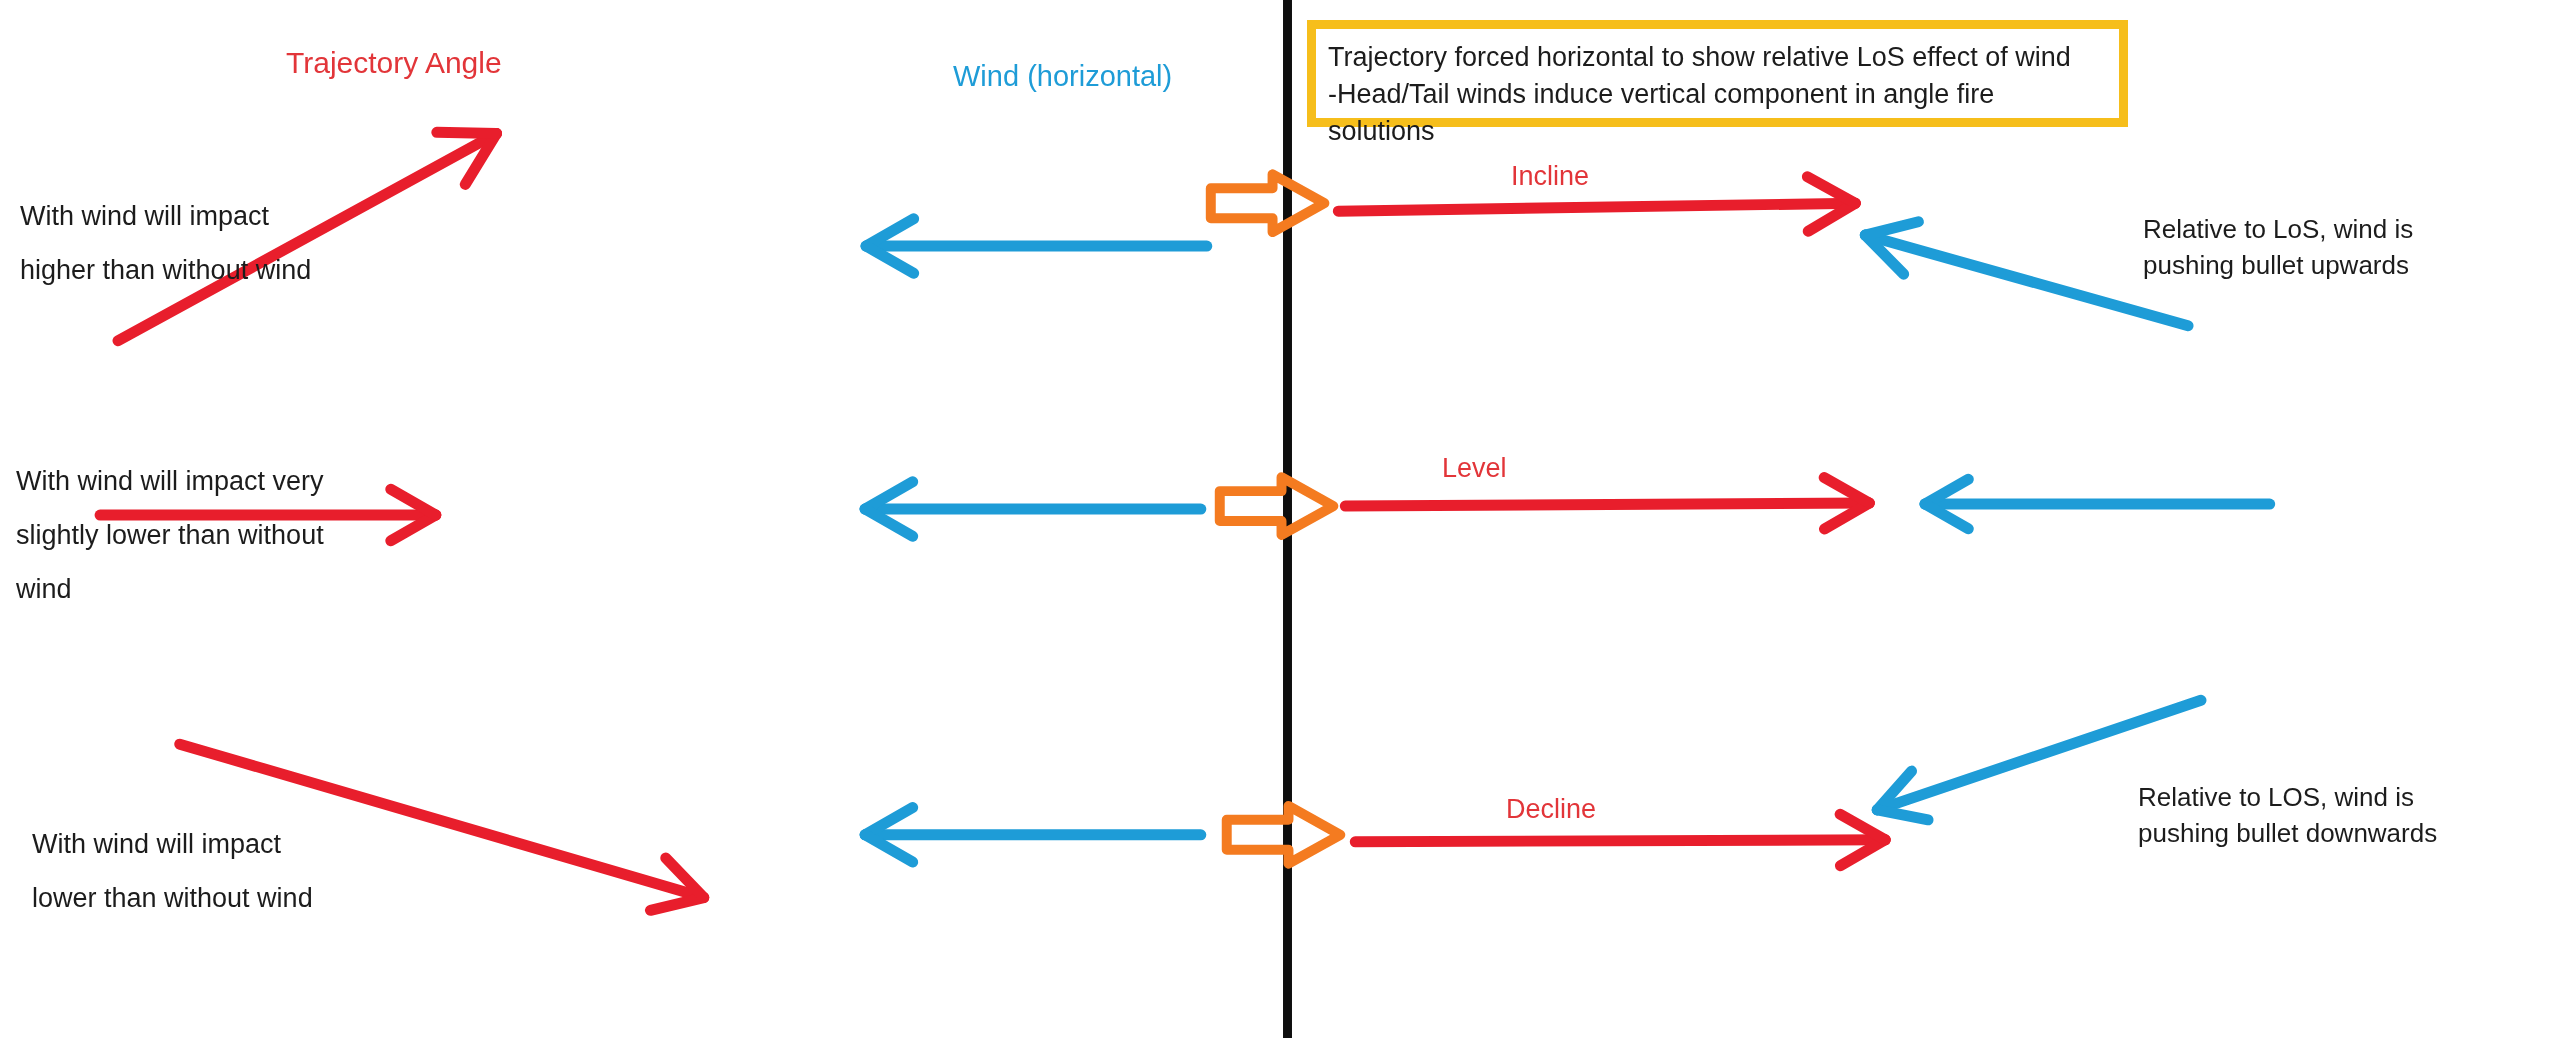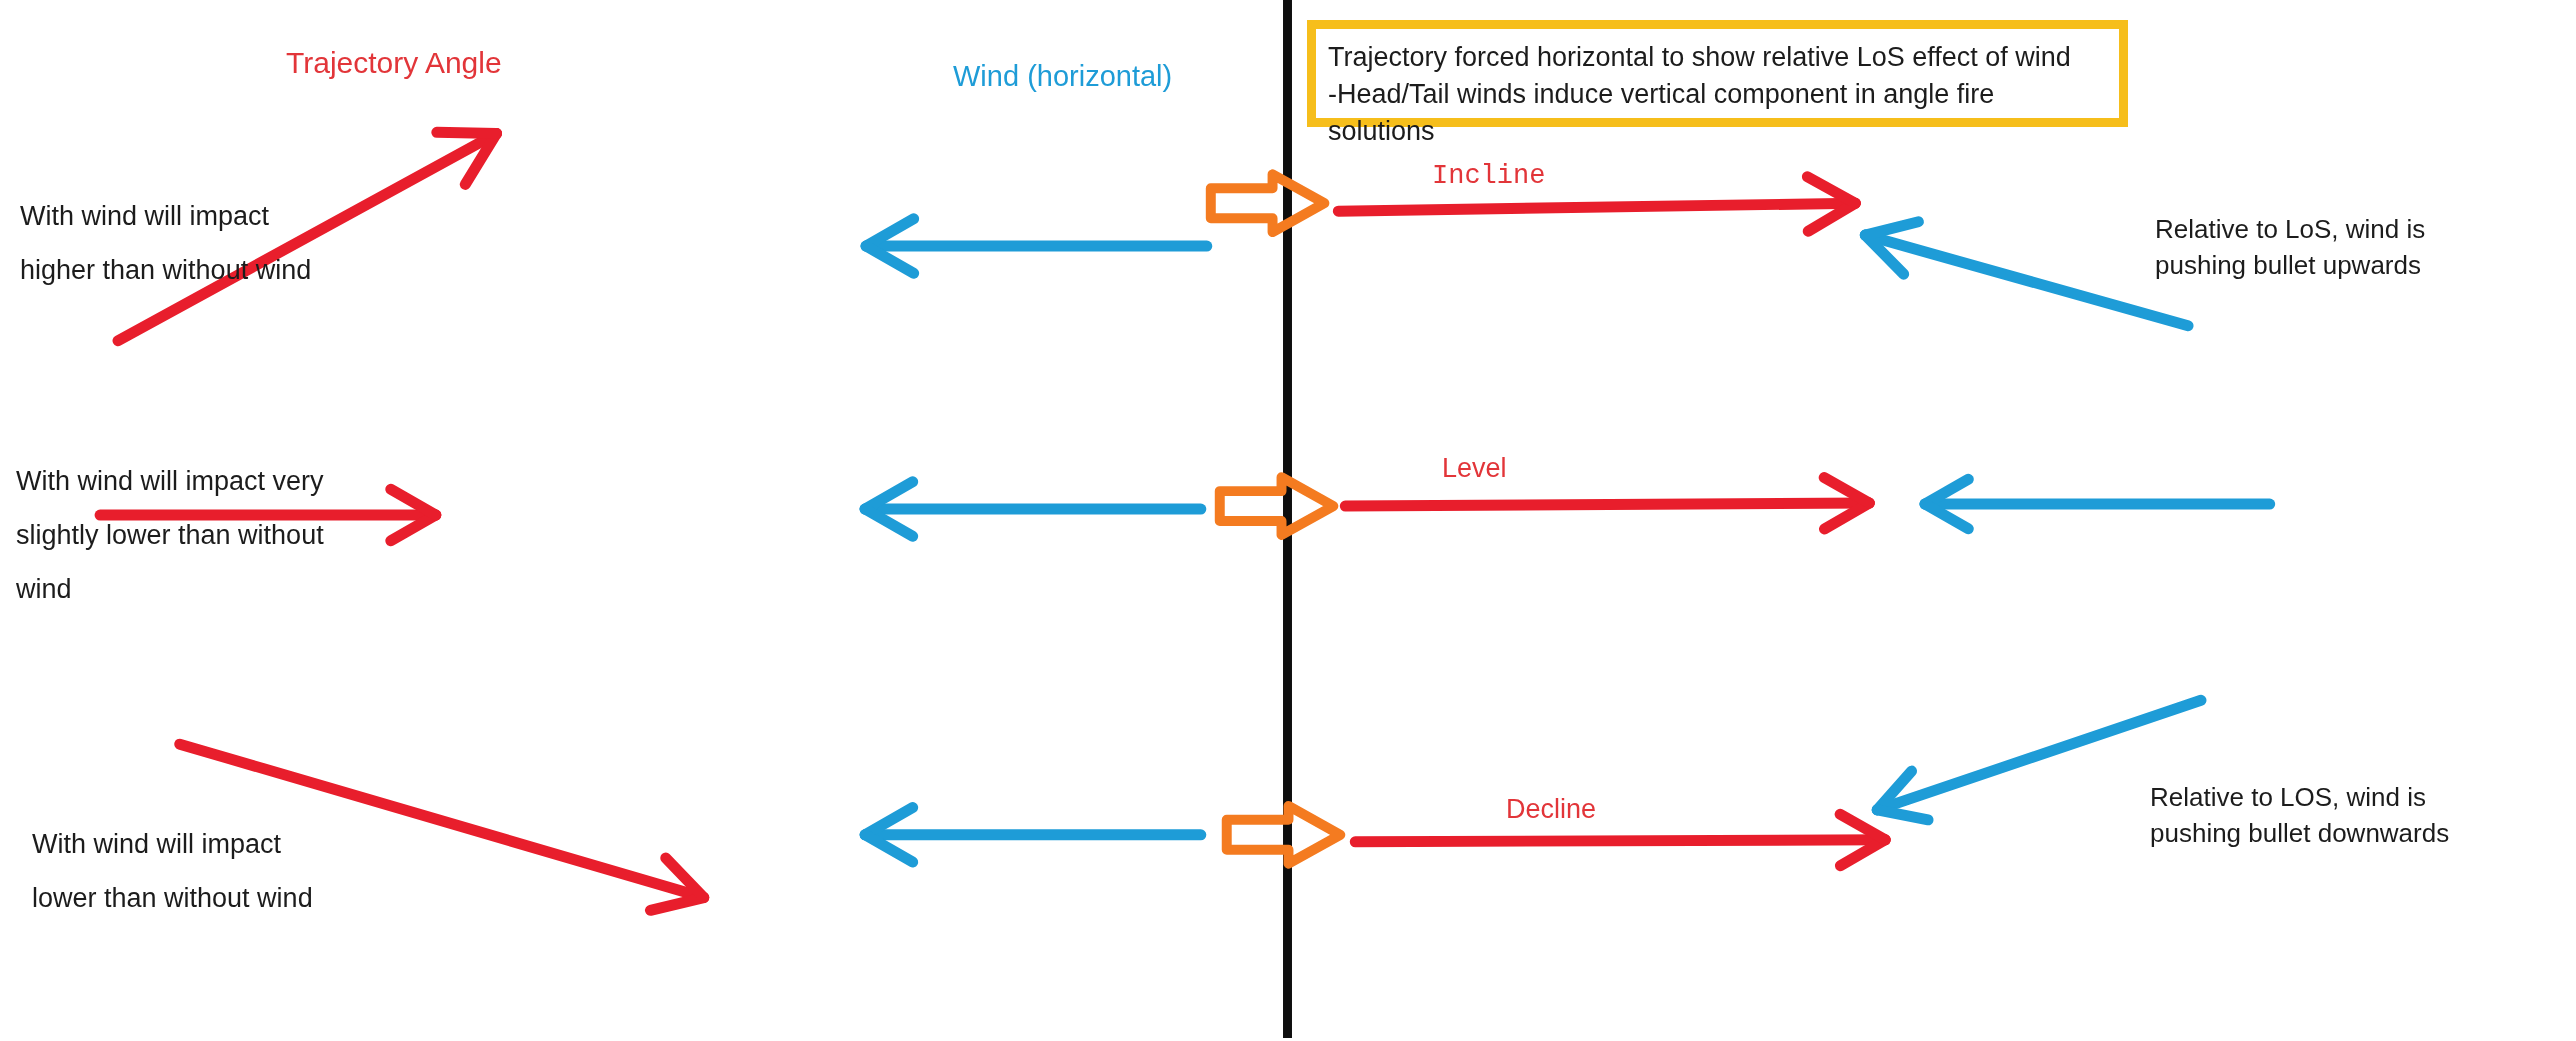--- a/index.html
+++ b/index.html
@@ -19,26 +19,26 @@
   .callout{
     position:absolute;left:1307px;top:20px;width:821px;height:107px;
     box-sizing:border-box;border:9px solid #f6be1b;
     padding:10px 12px;font-size:27px;line-height:37px;color:#1c1c1c;
     background:#ffffff;white-space:pre-line;
   }
   .note{font-size:27px;line-height:54px;}
   .note-r1{left:20px;top:189px;}
   .note-r2{left:16px;top:426px;margin-top:28px;}
   .note-r3{left:32px;top:817px;}
-  .rnote{font-size:26px;line-height:36px;margin-left:12px;}
+  .rnote{font-size:26px;line-height:36px;}
   .rnote-r1{left:2143px;top:211px;}
   .rnote-r2{left:2143px;top:385px;}
   .rnote-r3{left:2138px;top:779px;}
   .rowlbl{font-size:27px;}
-  .lbl-incline{left:1432px;top:161px;font-family:Liberation Mono, monospace;}
+  .lbl-incline{left:1511px;top:161px;}
   .lbl-level{left:1442px;top:453px;}
   .lbl-decline{left:1506px;top:794px;text-align:center;}
 </style>
 </head>
 <body>
 
 <div class="canvas">
 
   <svg id="arrow-layer" viewBox="0 0 2585 1045" xmlns="http://www.w3.org/2000/svg">
       <line x1="1292" y1="0" x2="1292" y2="1042" stroke="#0e0e0e" stroke-width="9"></line>

